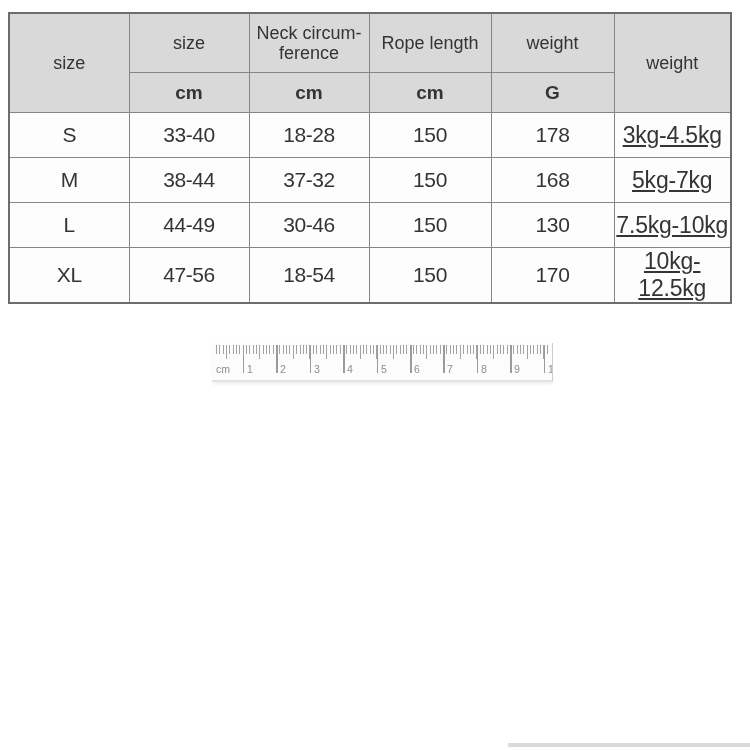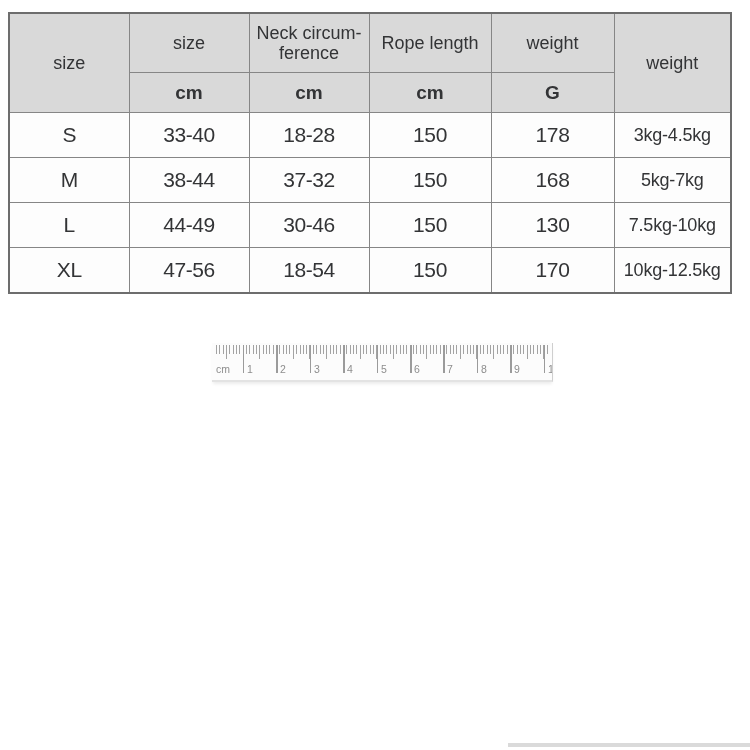--- a/index.html
+++ b/index.html
@@ -9,21 +9,21 @@
   
   table.size-table{position:absolute;left:8px;top:12px;width:722px;border-collapse:collapse;
                    table-layout:fixed;border:2px solid #6d6d6d;}
   table.size-table th,table.size-table td{
       border:1.5px solid #868686;text-align:center;vertical-align:middle;padding:0;
       color:#333436;font-weight:400;}
   table.size-table thead th{background:#d9d9d9;font-size:18px;line-height:1.12;}
   table.size-table tr.label-row th{height:58px;}
   table.size-table tr.unit-row th{height:39px;font-weight:700;font-size:19px;}
   table.size-table tbody td{background:#fdfdfd;height:44px;font-size:21px;letter-spacing:-0.4px;}
-  table.size-table tbody td.weight-range{font-size:18px;letter-spacing:-0.2px;}
+  table.size-table tbody td.weight-range{font-size:23px;letter-spacing:-0.2px;text-decoration:underline;}
 
   
   .ruler{position:absolute;left:212px;top:343px;width:340px;height:37px;background:#fcfcfc;
          overflow:hidden;border-bottom:2px solid #e3e3e3;border-right:1px solid #cfcfcf;
          box-shadow:0 3px 3px -1px rgba(0,0,0,0.08);}
   .ruler .mm-ticks{position:absolute;left:4px;top:2px;width:332px;height:9px;
          background:repeating-linear-gradient(to right,#a3a3a3 0 1px,transparent 1px 3.34px);}
   .ruler .half-ticks{position:absolute;left:14px;top:2px;width:322px;height:14px;
          background:repeating-linear-gradient(to right,#a3a3a3 0 1px,transparent 1px 16.7px);}
   .ruler .cm-lines{position:absolute;left:31px;top:2px;width:306px;height:28px;

